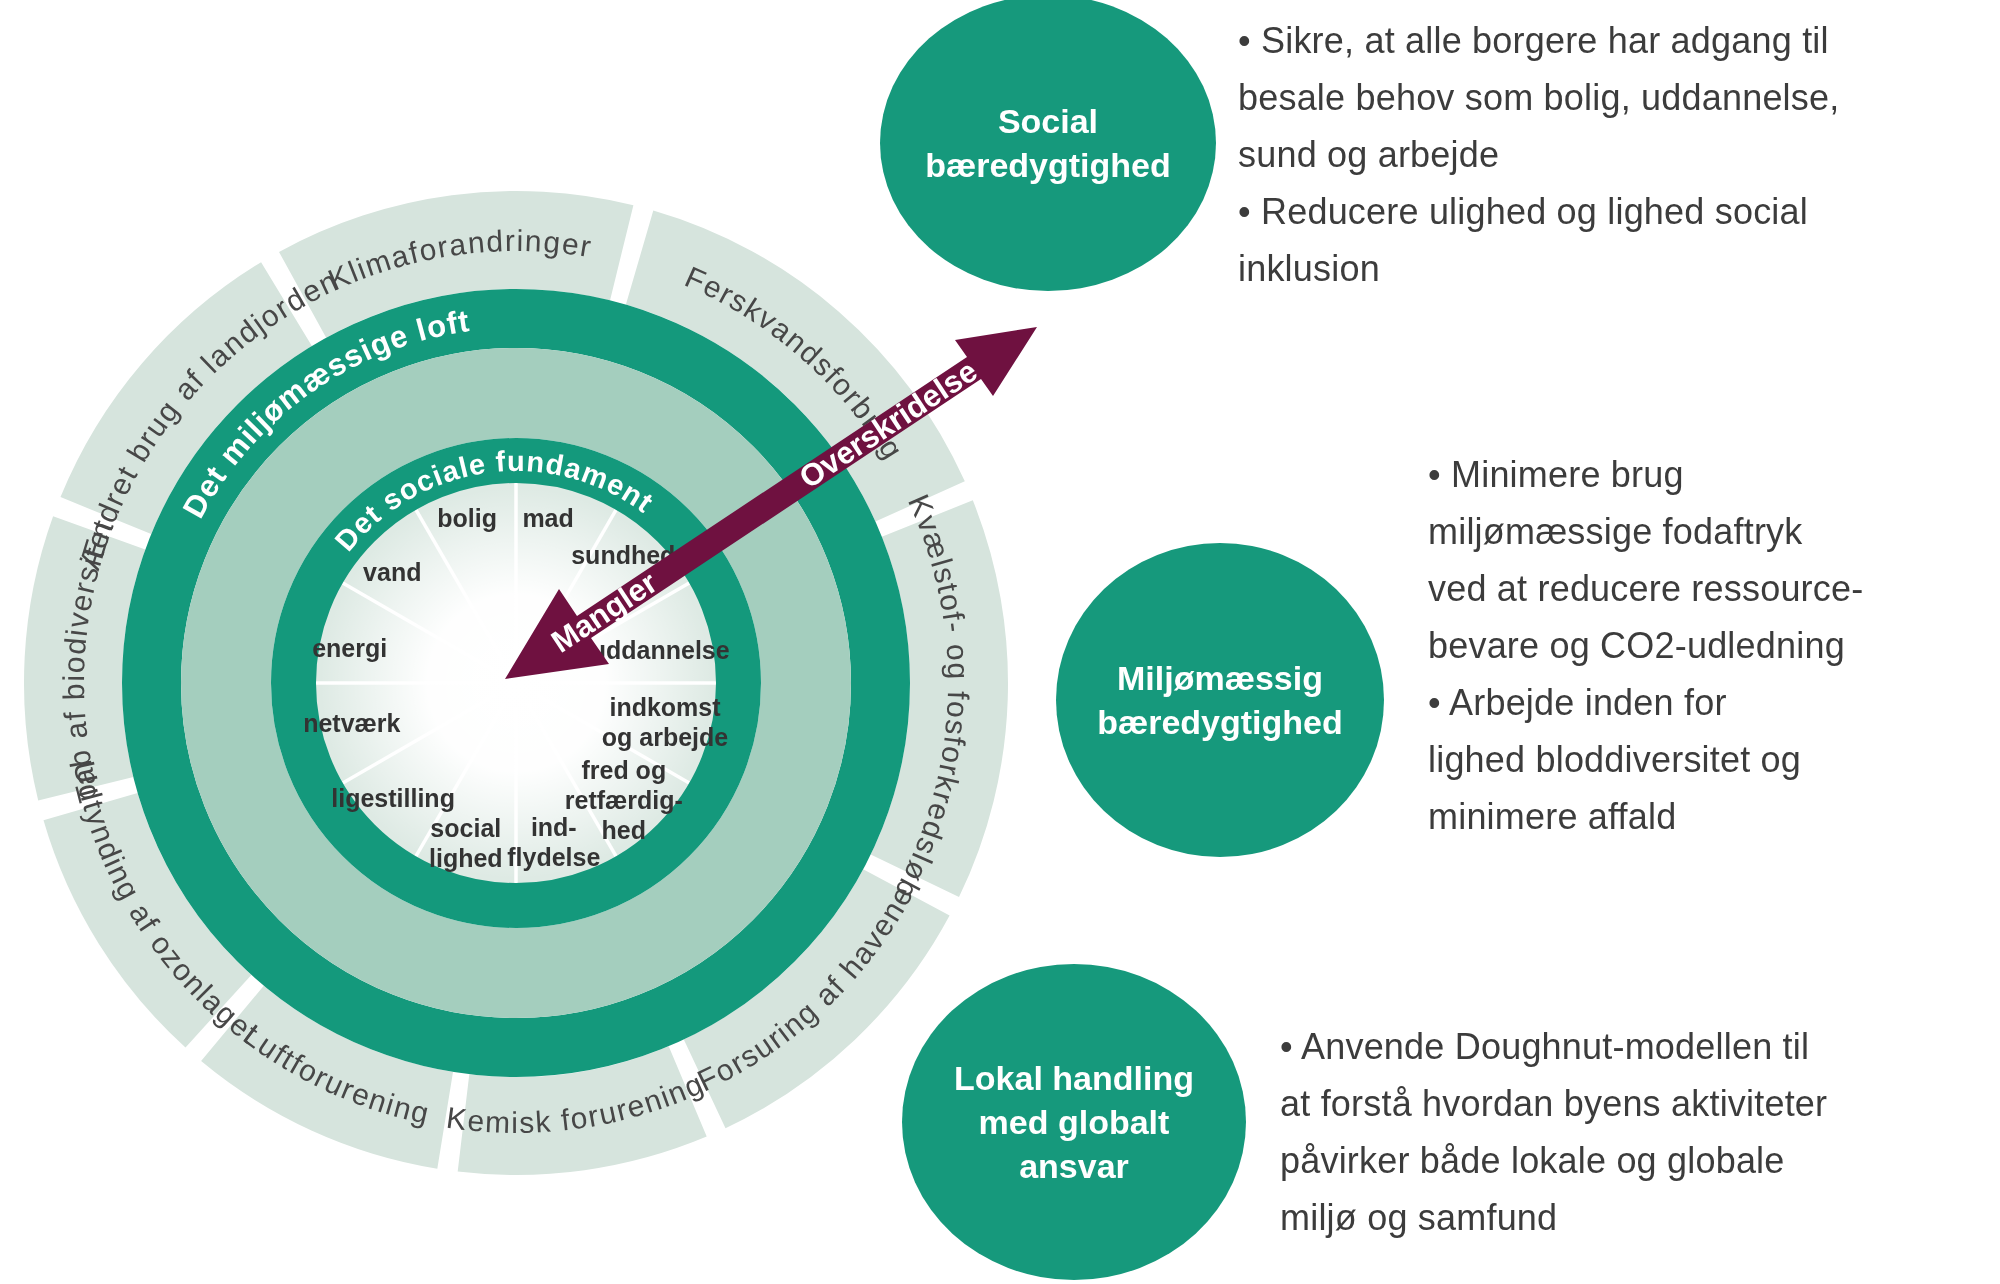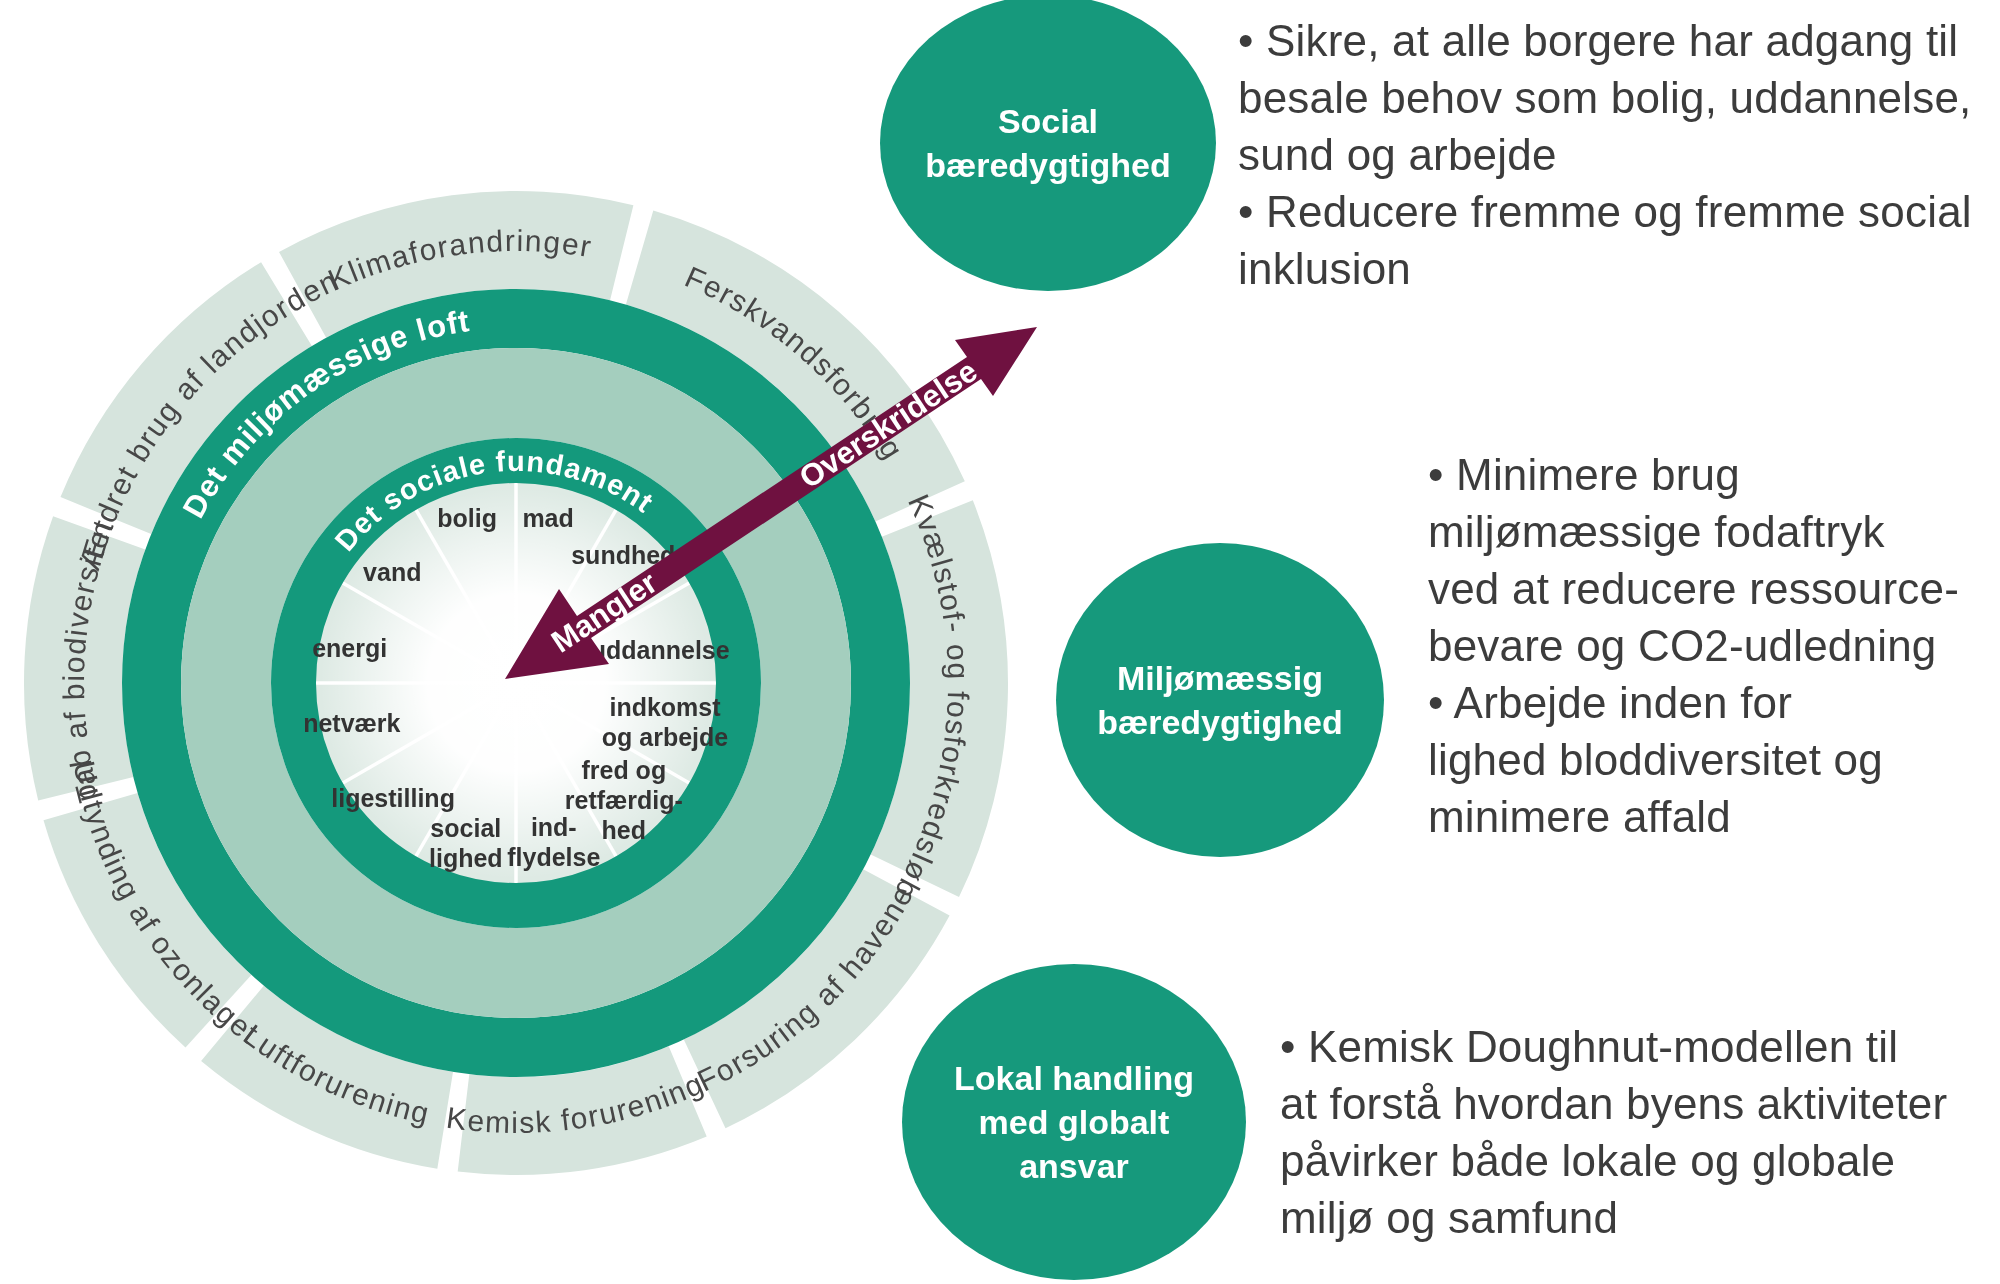--- a/index.html
+++ b/index.html
@@ -1,21 +1,21 @@
 <!DOCTYPE html>
 <html><head>
 <meta charset="utf-8">
 <style>
   html,body{margin:0;padding:0;background:#ffffff;}
   #stage{
     position:relative;width:2000px;height:1284px;background:#ffffff;overflow:hidden;
     font-family:"Liberation Sans","DejaVu Sans",sans-serif;
   }
   .panel{
-    position:absolute;color:#3c3c3c;font-size:44px;line-height:57px;
+    position:absolute;color:#3c3c3c;font-size:36px;line-height:57px;
     white-space:nowrap;letter-spacing:0.2px;
   }
   .panel div{white-space:nowrap;}
   #panel-social{left:1238px;top:12px;}
   #panel-environment{left:1428px;top:446px;}
   #panel-local{left:1280px;top:1018px;}
   svg text{font-family:"Liberation Sans","DejaVu Sans",sans-serif;}
 </style>
 </head>
 <body>
@@ -109,34 +109,34 @@
       <g>
         <ellipse cx="1074" cy="1122" rx="172" ry="158" fill="#16997C"></ellipse>
         <text font-size="34" font-weight="bold" fill="#FFFFFF" text-anchor="middle"><tspan x="1074" y="1090">Lokal handling</tspan><tspan x="1074" y="1134">med globalt</tspan><tspan x="1074" y="1178">ansvar</tspan></text>
       </g>
     </svg>
 
   <div class="panel" id="panel-social">
     <div>• Sikre, at alle borgere har adgang til</div>
     <div>besale behov som bolig, uddannelse,</div>
     <div>sund og arbejde</div>
-    <div>• Reducere fremme og fremme social</div>
+    <div>• Reducere ulighed og lighed social</div>
     <div>inklusion</div>
   </div>
 
   <div class="panel" id="panel-environment">
     <div>• Minimere brug</div>
     <div>miljømæssige fodaftryk</div>
     <div>ved at reducere ressource-</div>
     <div>bevare og CO2-udledning</div>
     <div>• Arbejde inden for</div>
     <div>lighed bloddiversitet og</div>
     <div>minimere affald</div>
   </div>
 
   <div class="panel" id="panel-local">
-    <div>• Kemisk Doughnut-modellen til</div>
+    <div>• Anvende Doughnut-modellen til</div>
     <div>at forstå hvordan byens aktiviteter</div>
     <div>påvirker både lokale og globale</div>
     <div>miljø og samfund</div>
   </div>
 
 </div>
 
 </body></html>

